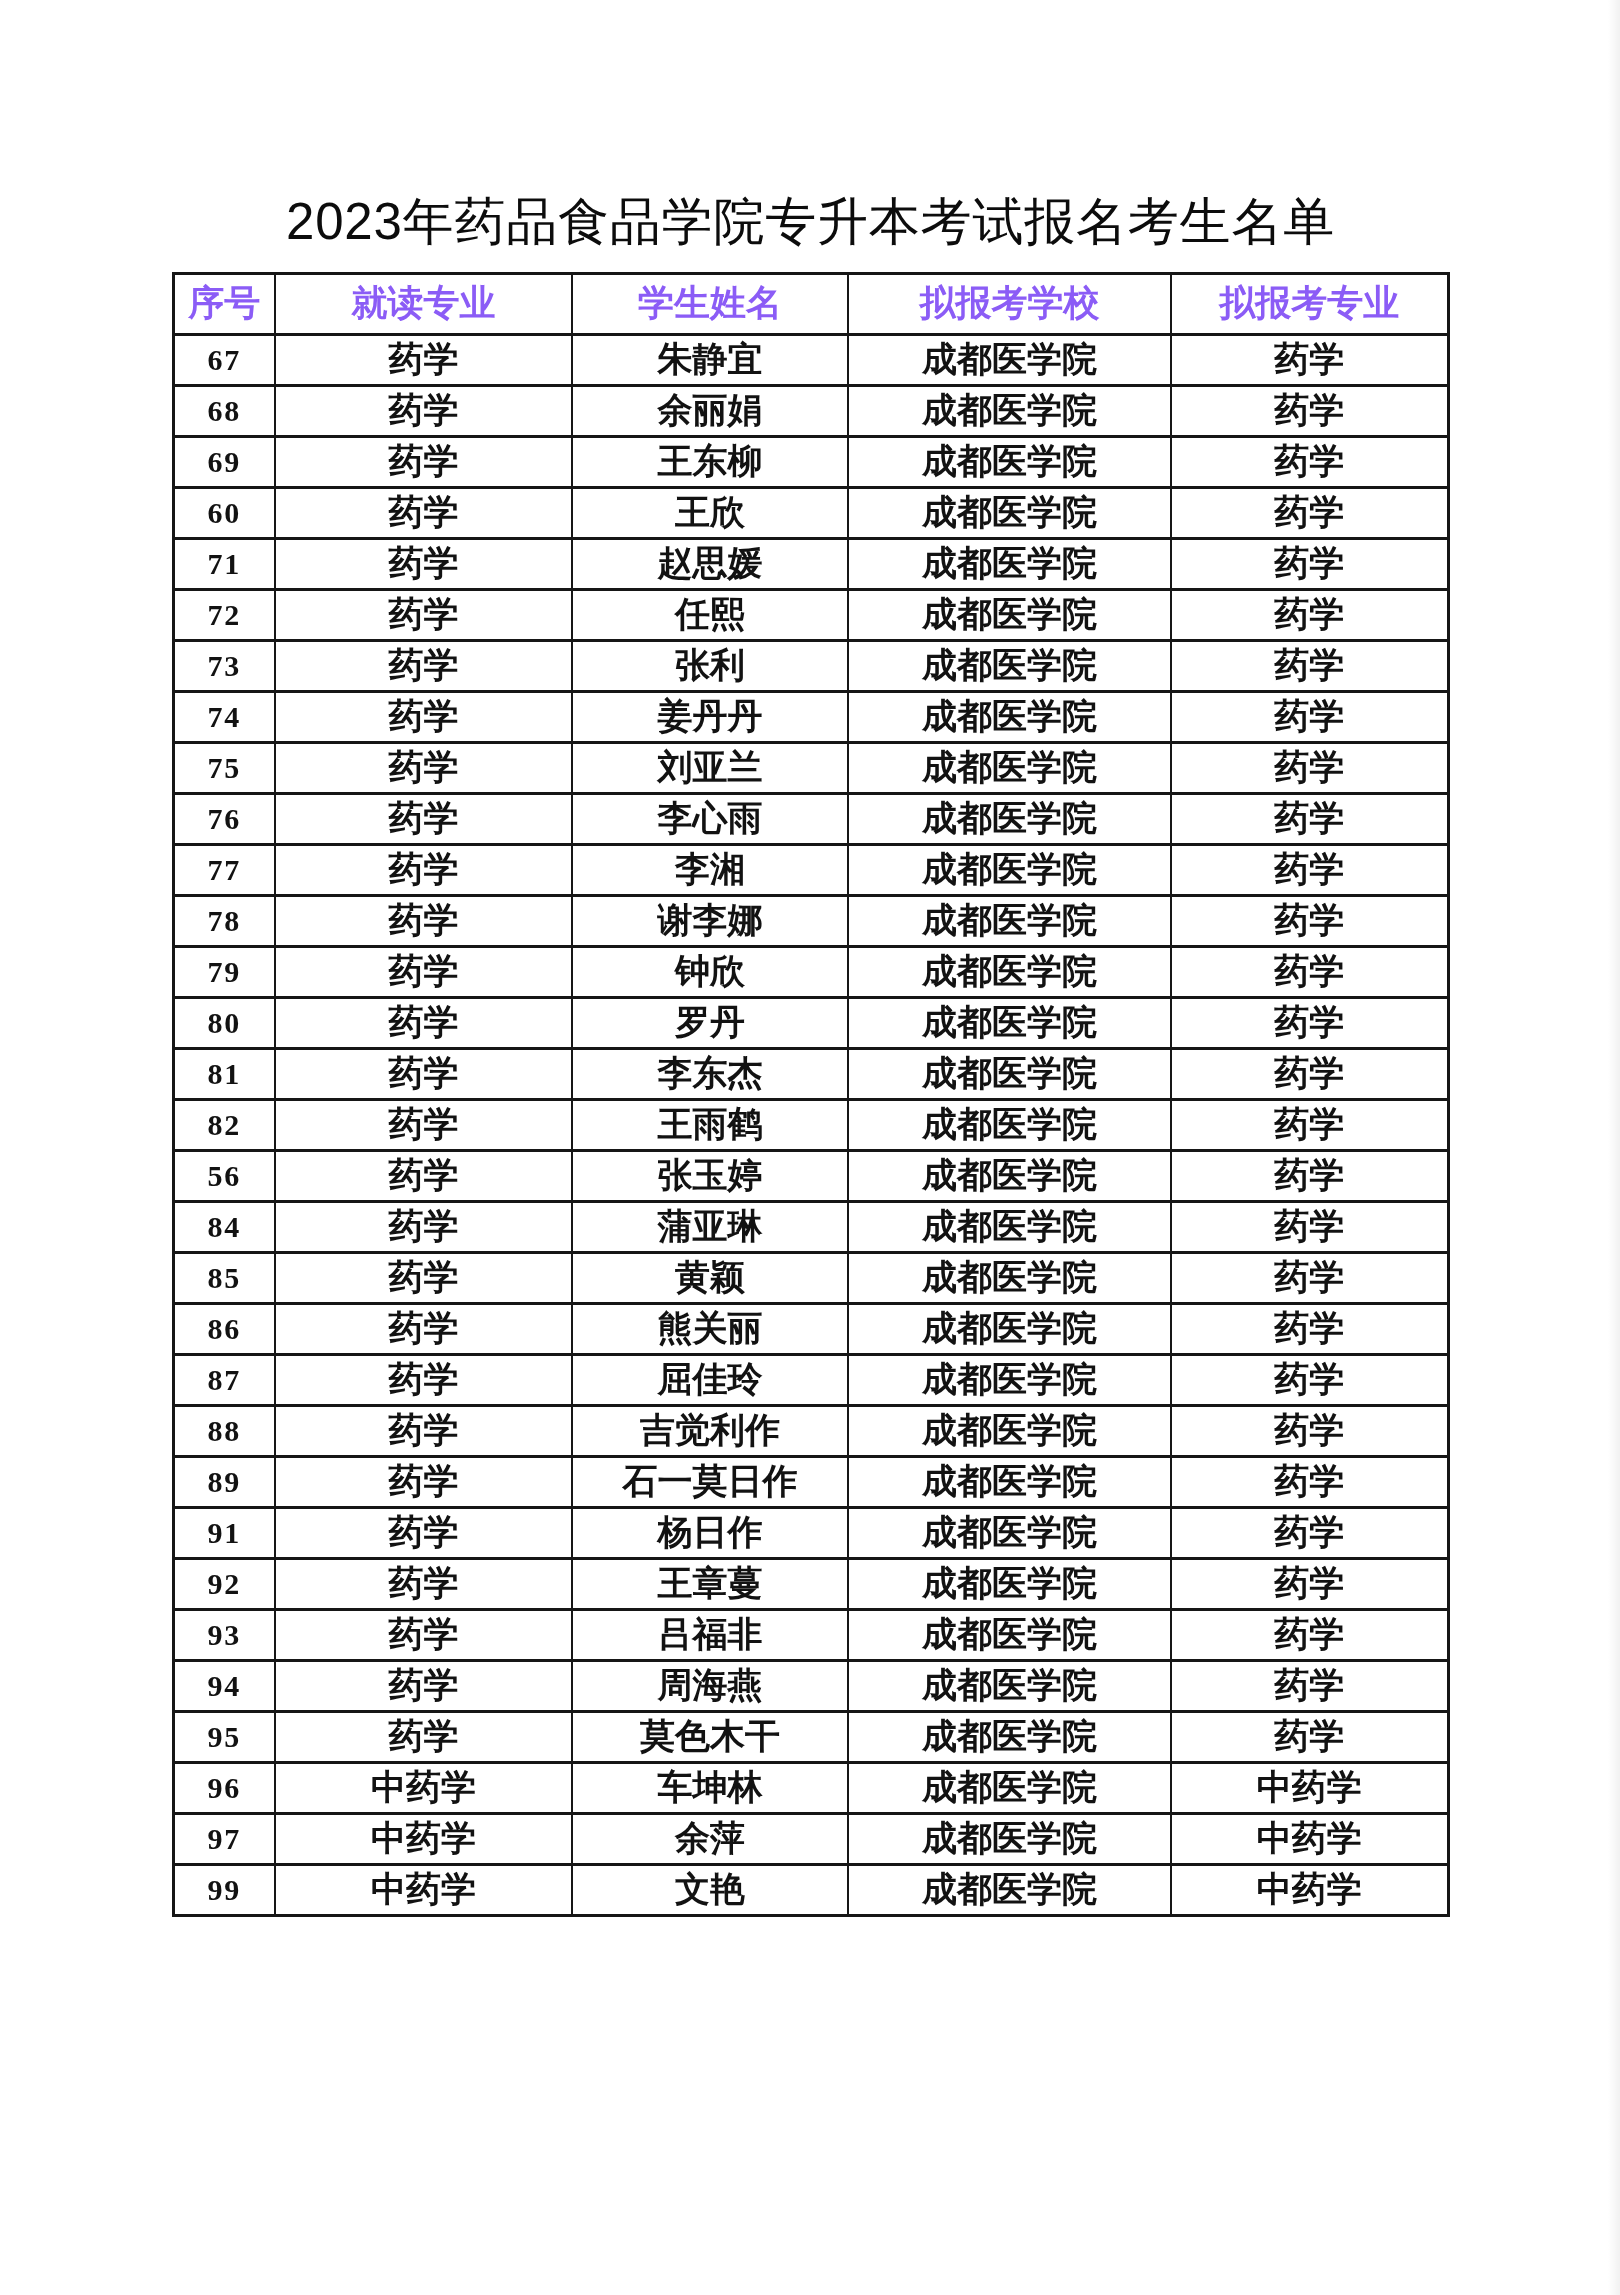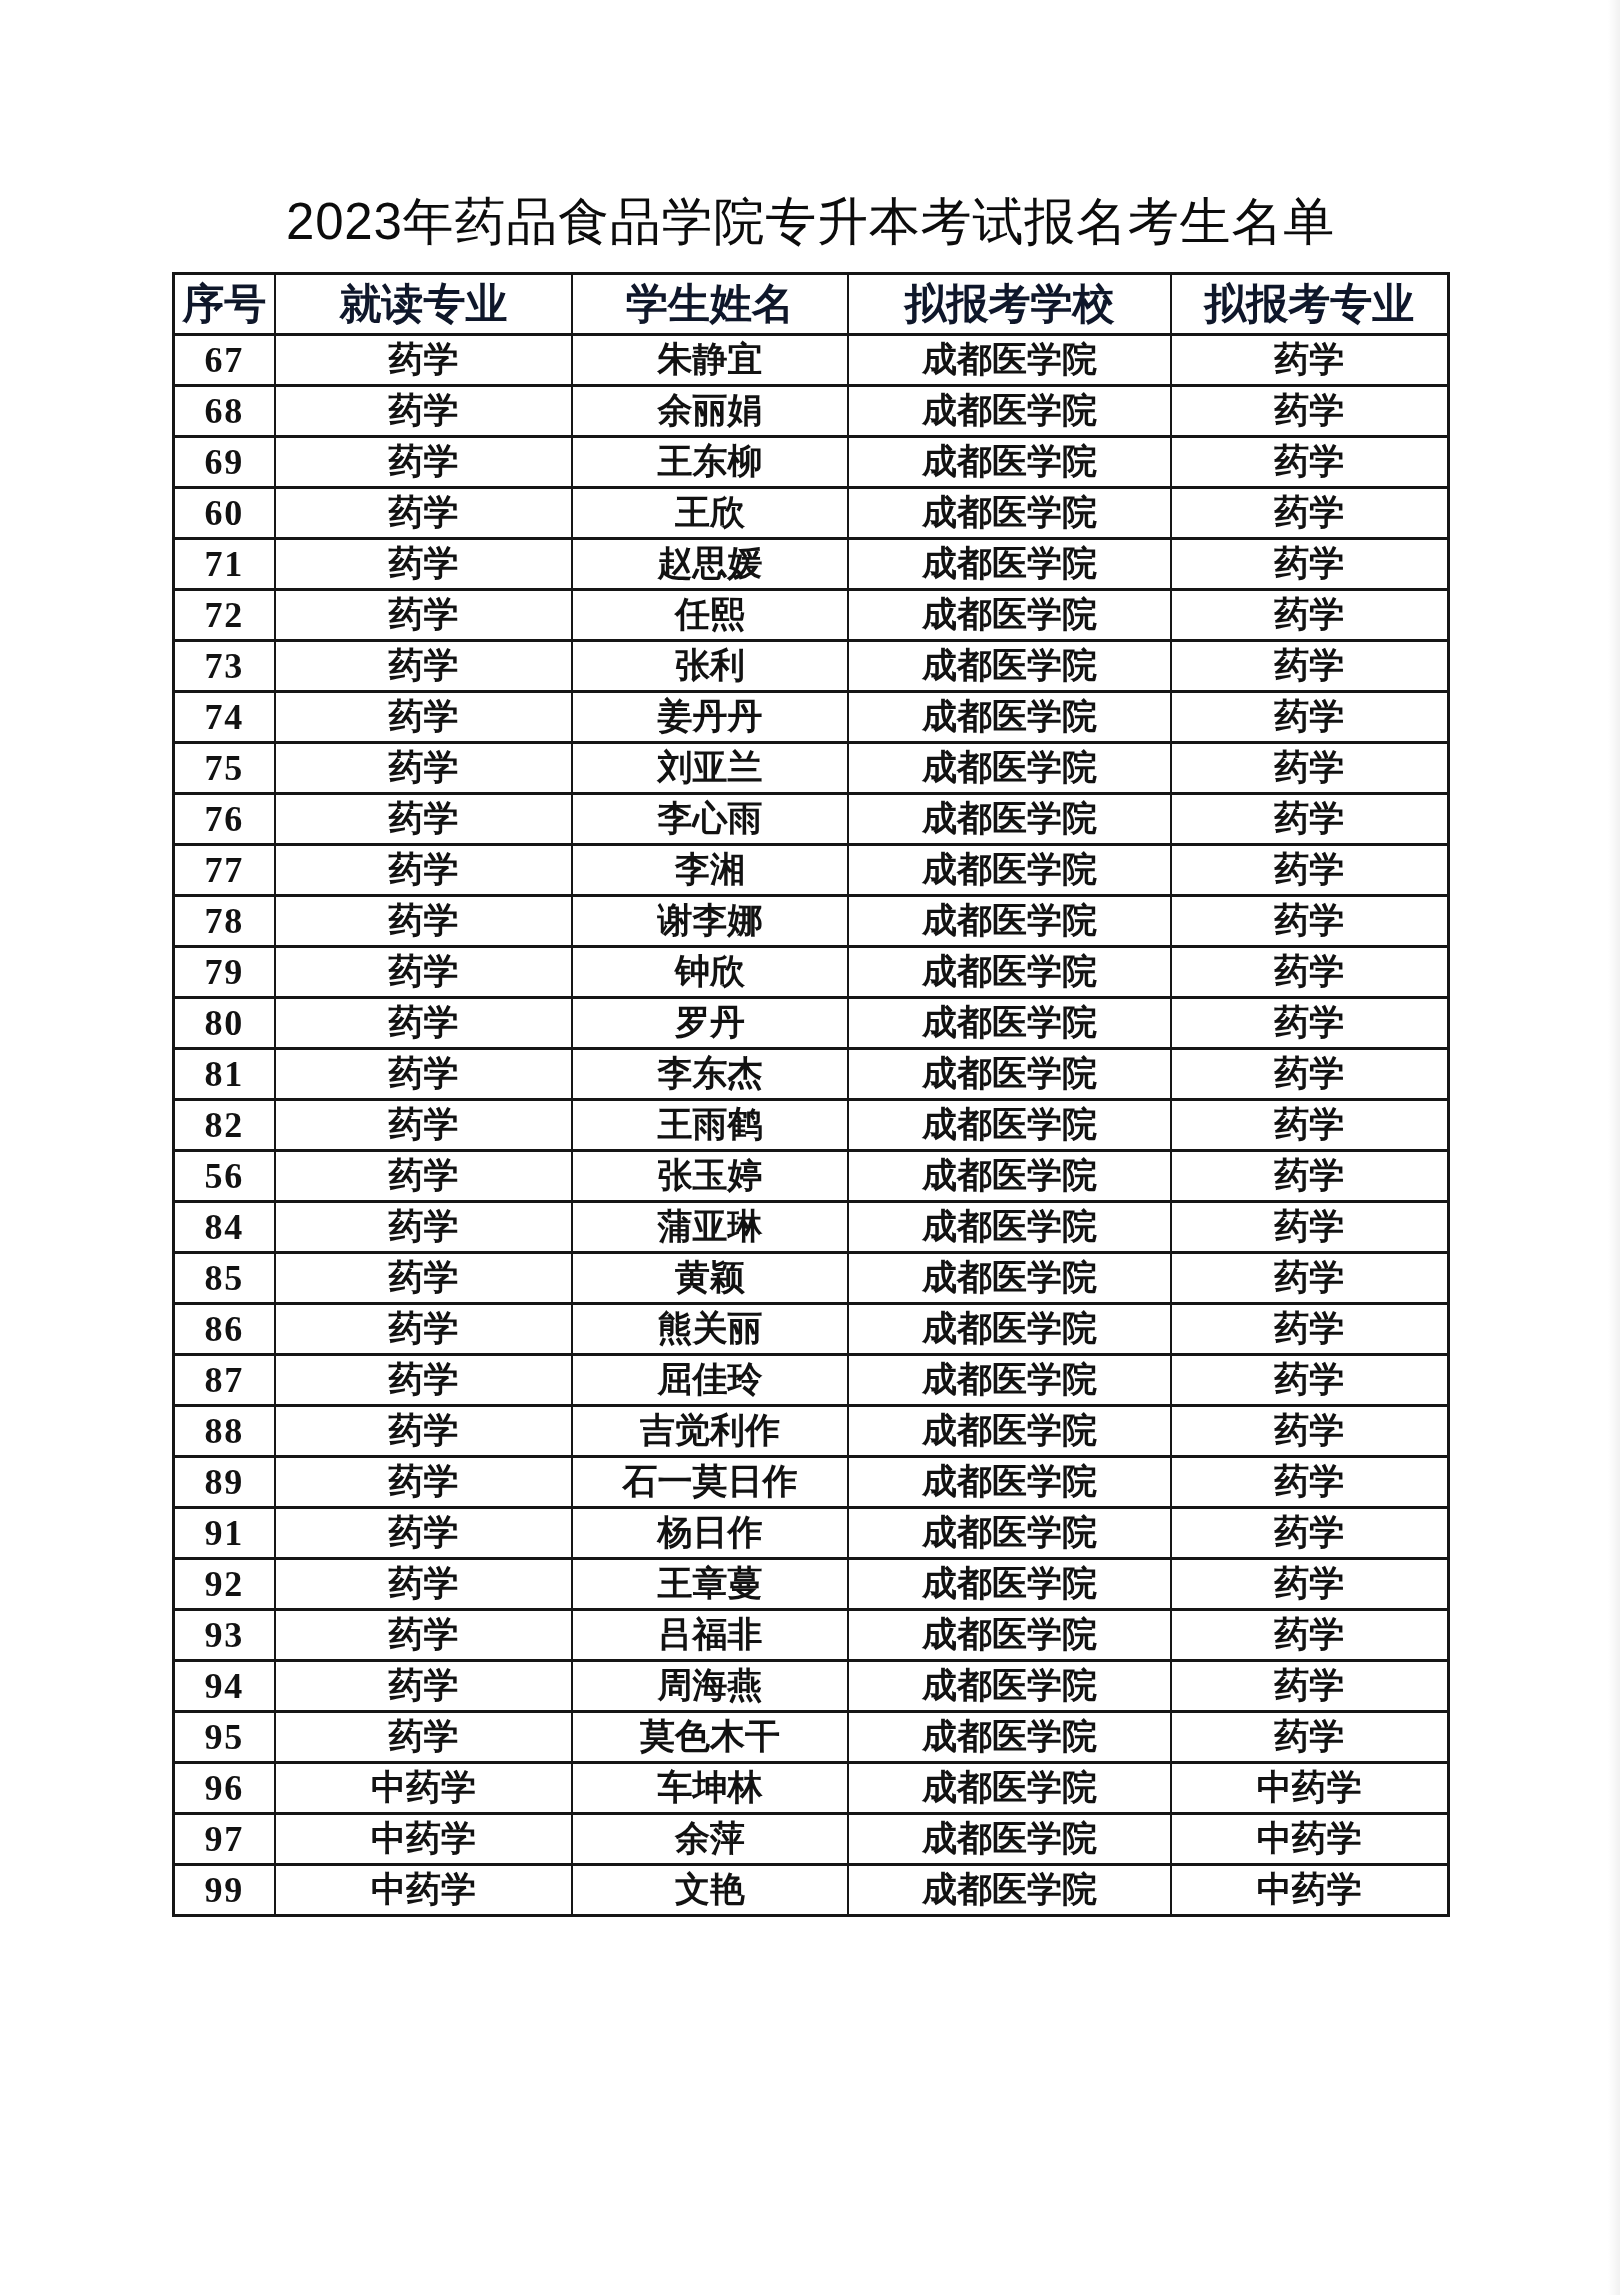--- a/index.html
+++ b/index.html
@@ -54,34 +54,34 @@
     border-left:2.5px solid var(--border);
     border-right:2.5px solid var(--border);
     text-align:center;
     vertical-align:middle;
     padding:0;
     overflow:hidden;
     white-space:nowrap;
   }
   th{
     height:58px;
-    font-size:42px;
+    font-size:36px;
     font-weight:bold;
-    color:#0f172a;
+    color:#8b5cf6;
   }
   td{
     height:48px;
     font-size:35px;
     font-weight:600;
     color:#121212;
   }
   td.num{
     font-family:"Liberation Serif", serif;
     font-weight:bold;
-    font-size:36px;
+    font-size:30px;
     letter-spacing:1.7px;
   }
 </style>
 </head>
 <body>
 
 <div class="page">
   <h1 class="title">2023年药品食品学院专升本考试报名考生名单</h1>
 
   <table class="roster">

